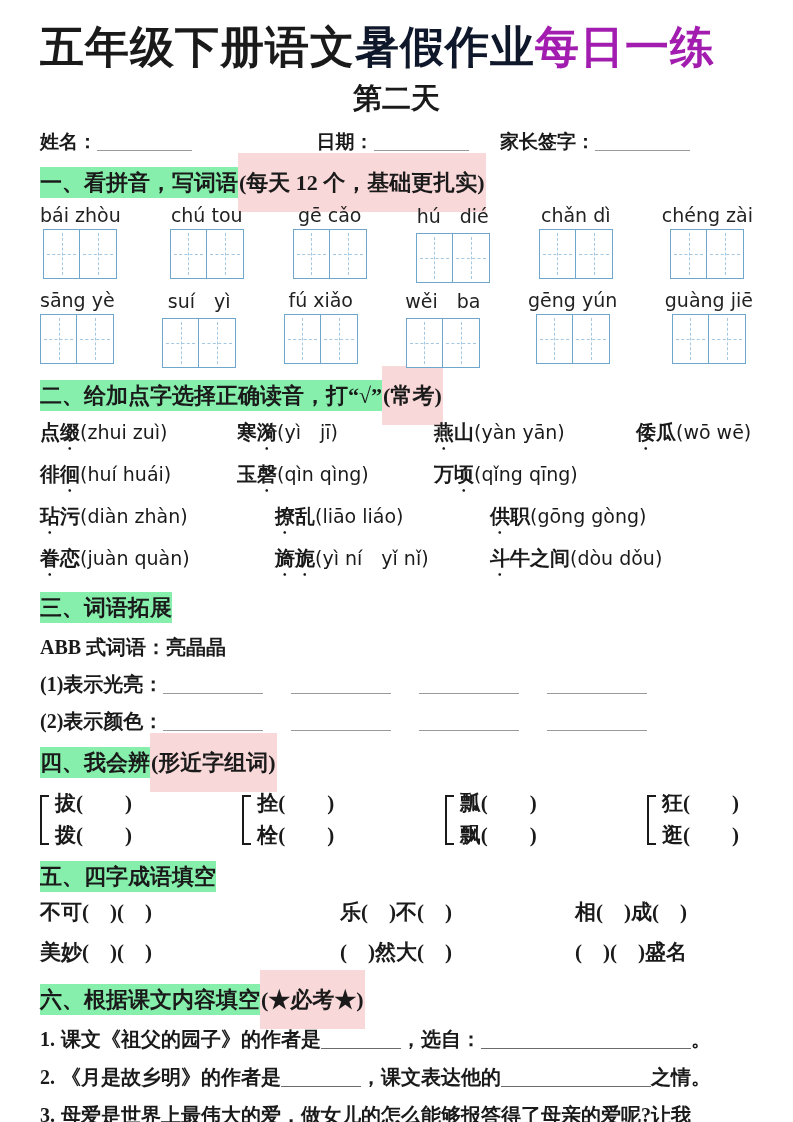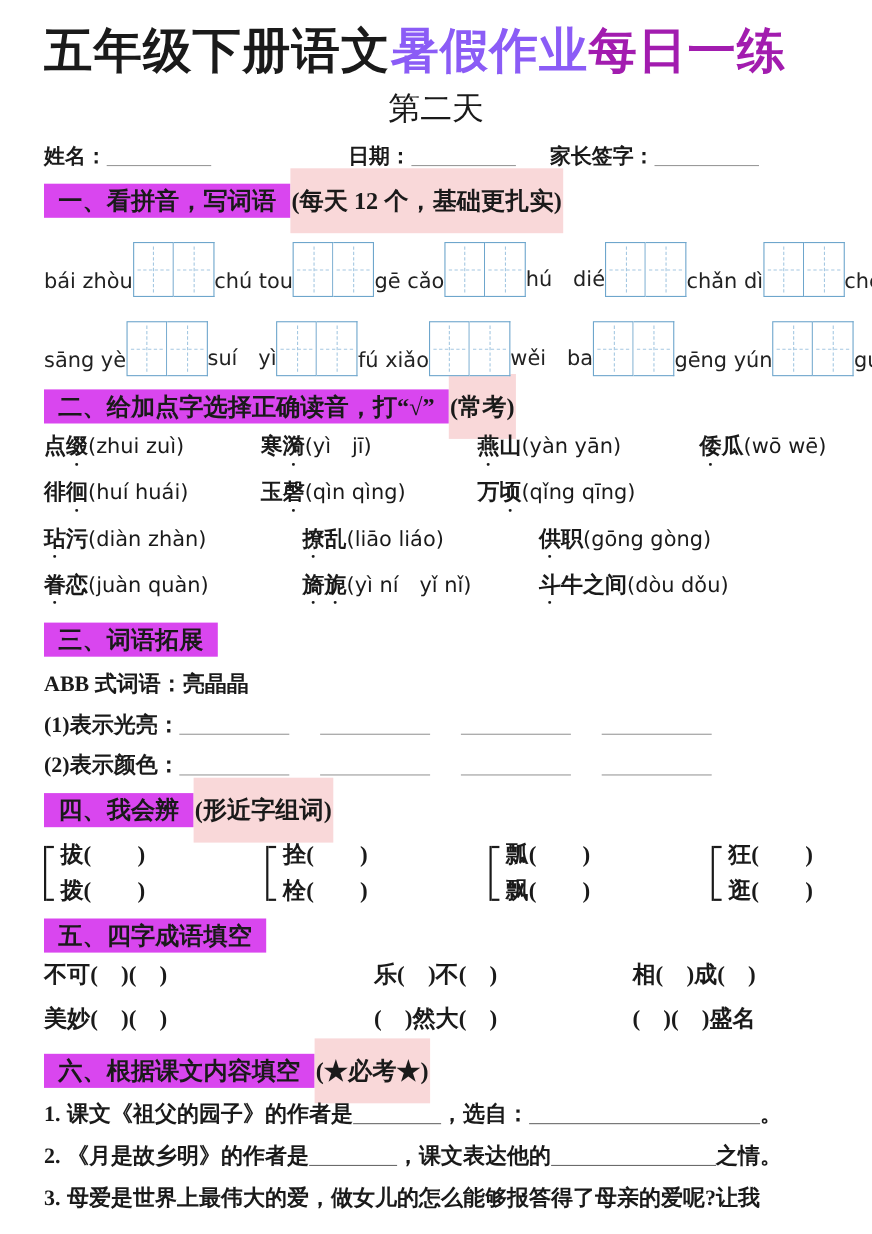--- a/index.html
+++ b/index.html
@@ -14,46 +14,46 @@
   }
   
   .title {
     font-family:"Liberation Sans", sans-serif;
     font-weight:800;
     font-size:44px;
     line-height:1.15;
     letter-spacing:1px;
     white-space:nowrap;
   }
-  .t-red  { color:#8b5cf6; }
+  .t-red  { color:#0f172a; }
   .t-blue { color:#a21caf; }
   .subtitle {
     text-align:center;
-    font-size:29px; font-weight:normal;
+    font-size:29px; font-weight:bold;
     margin-top:6px;
   }
   
   .fields { display:flex; margin-top:10px; font-size:19px; font-weight:bold; }
   .fields .f1 { width:245px; }
   .fields .f2 { width:215px;text-align:center; }
   .blank {
     display:inline-block;
     border-bottom:1.5px solid #6b6b6b;
     height:1em;
     vertical-align:-3px;
   }
   .blank.gray { border-bottom-color:#9a9a9a; }
   .w80{width:80px;} .w95{width:95px;} .w100{width:100px;} .w150{width:150px;} .w210{width:210px;}
   
   .sec { margin-top:12px; font-size:22px; font-weight:bold; line-height:1.45; }
-  .hl-blue { background:#d946ef; padding:3px 13px;text-align:right; }
+  .hl-blue { background:#86efac; padding:3px 0;text-align:right; }
   .hl-pink { background:#f9d8d9; padding:17px 1px; }
   
   .wrow { display:flex; justify-content:space-between; margin-top:6px; }
-  .wcol { display:flex; flex-direction:row; align-items:flex-end;margin-top:16px; }
+  .wcol { display:flex; flex-direction:column; align-items:center; }
   .py {
     font-family:"DejaVu Sans", sans-serif;
     font-size:19px; color:#222;
     white-space:pre; margin-bottom:3px;
   }
   .tzg { display:flex; }
   .tzg-box {
     position:relative; width:37px; height:50px;
     border:1.5px solid #6ea6cc; background:#fff;
   }

